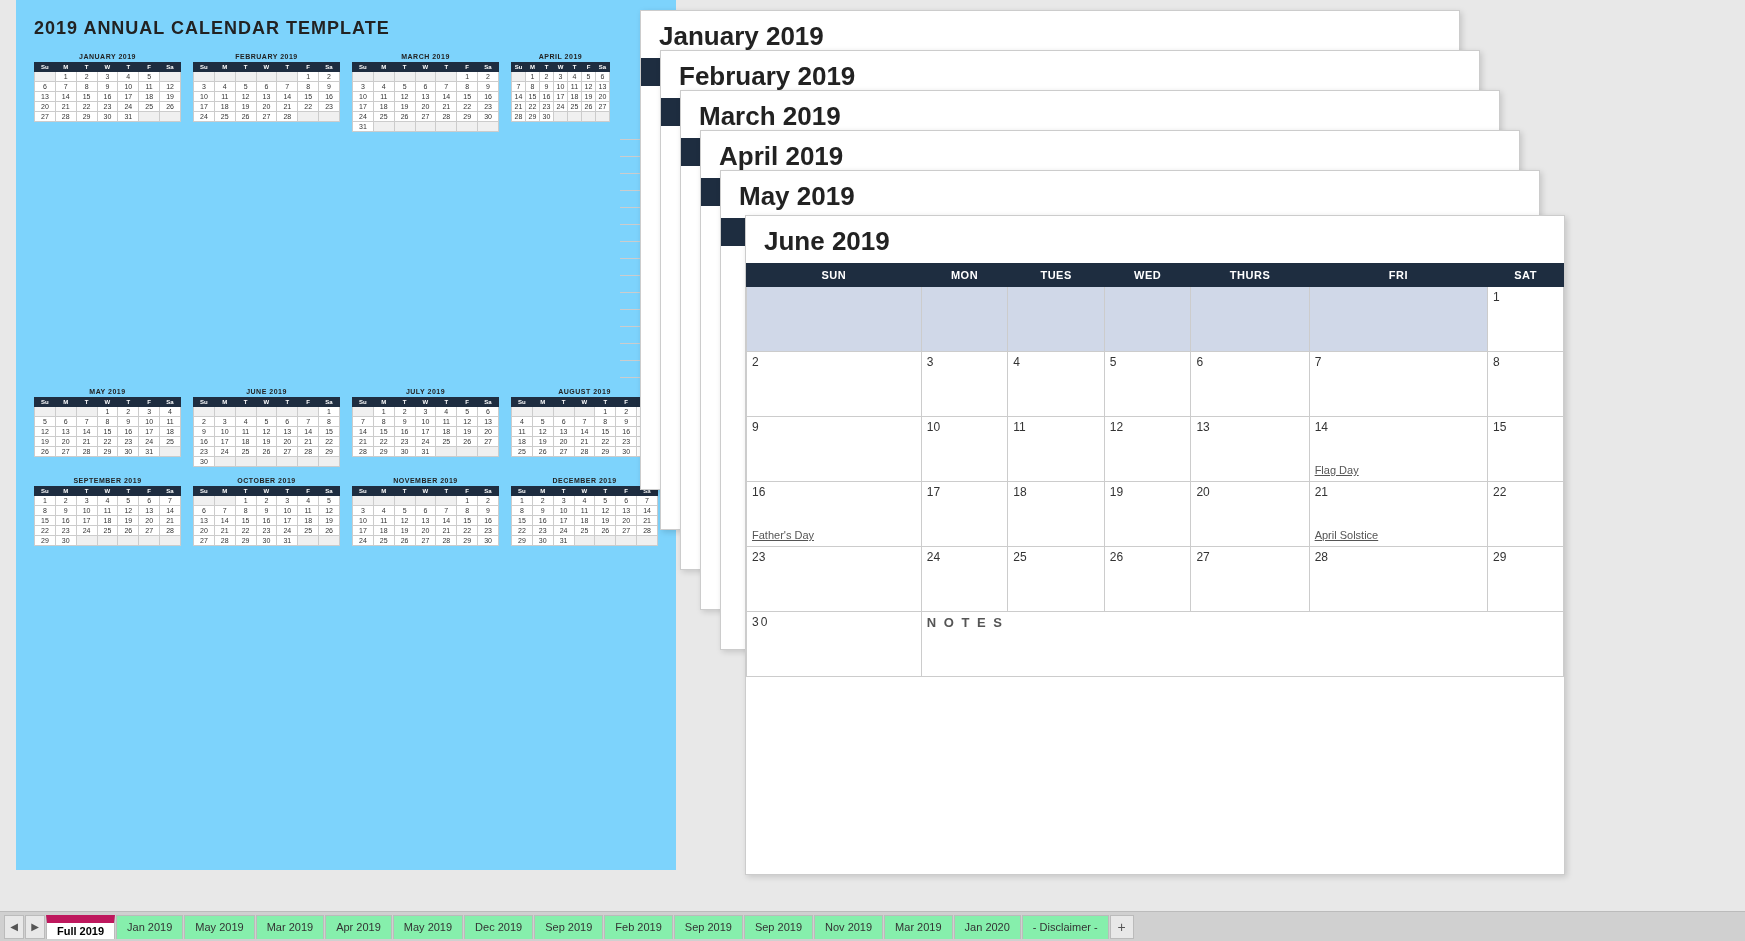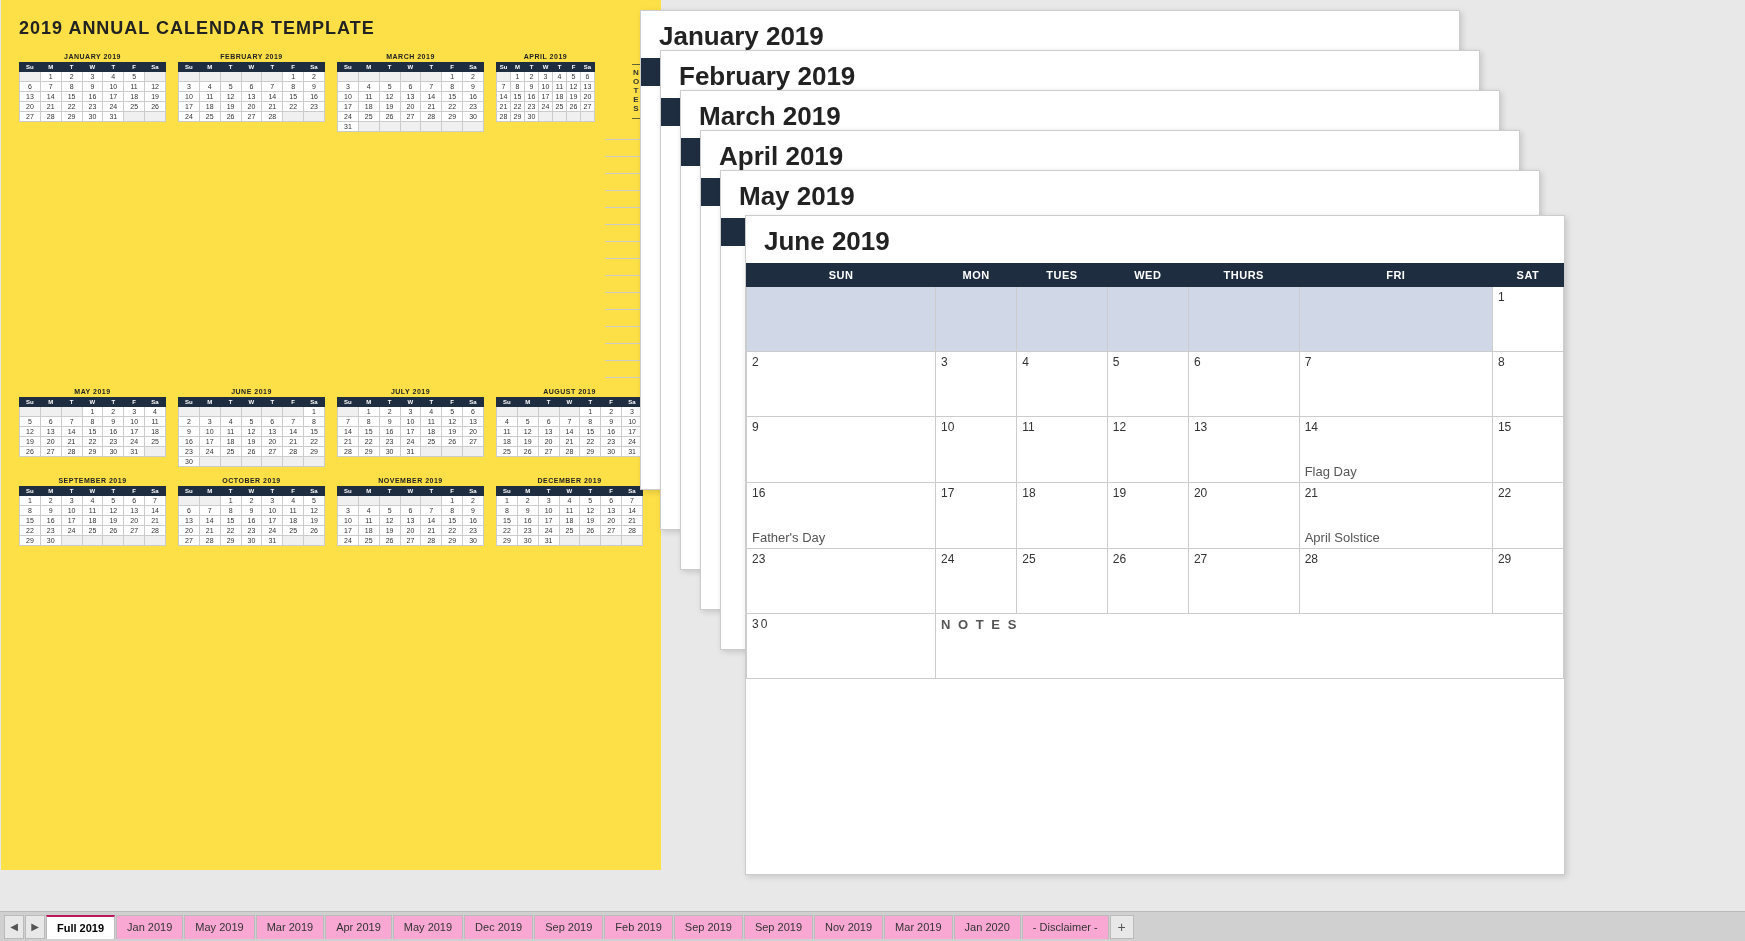--- a/index.html
+++ b/index.html
@@ -9,24 +9,24 @@
       width: 1745px;
       height: 941px;
       overflow: hidden;
       position: relative;
     }
 
     
     .main-area {
       position: absolute;
       top: 0;
-      left: 1px;
+      left: 16px;
       width: 660px;
       height: 870px;
-      background: #fde047;
+      background: #7dd3fc;
       padding: 18px 18px 20px 18px;
     }
 
     .page-title {
       font-size: 18px;
       font-weight: bold;
       color: #222;
       margin-bottom: 14px;
       letter-spacing: 1px;
     }
@@ -189,23 +189,24 @@
       background: #d0d8e8;
     }
 
     .cell-date {
       font-size: 12px;
       color: #333;
       font-weight: normal;
     }
 
     .cell-note {
-      font-size: 13px;
+      font-size: 11px;
       color: #555;
       margin-top: 30px;
+      text-decoration: underline;
     }
 
     
     .notes-row td {
       height: 50px;
       vertical-align: middle;
       font-size: 11px;
       font-weight: bold;
       letter-spacing: 2px;
       color: #555;
@@ -225,33 +226,33 @@
       padding: 0 4px;
       gap: 1px;
     }
 
     .tab-item {
       height: 24px;
       padding: 0 10px;
       font-size: 11px;
       display: flex;
       align-items: center;
-      background: #f9a8d4;
+      background: #86efac;
       border: 1px solid #bbb;
       border-bottom: none;
       cursor: pointer;
       white-space: nowrap;
       color: #333;
     }
 
     .tab-item.active {
       background: #fff;
       font-weight: bold;
       color: #000;
-      border-top: 2px solid #be185d;
+      border-top: 8px solid #be185d;
     }
 
     .tab-add {
       height: 24px;
       width: 24px;
       display: flex;
       align-items: center;
       justify-content: center;
       background: #e8e8e8;
       border: 1px solid #bbb;

